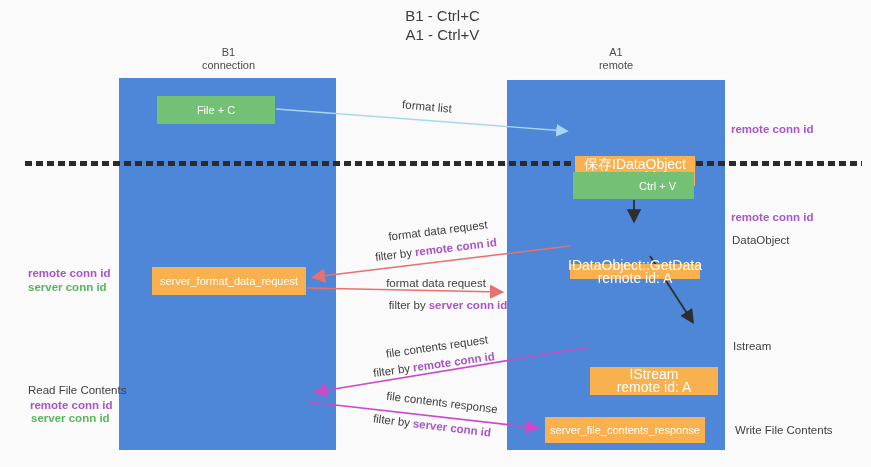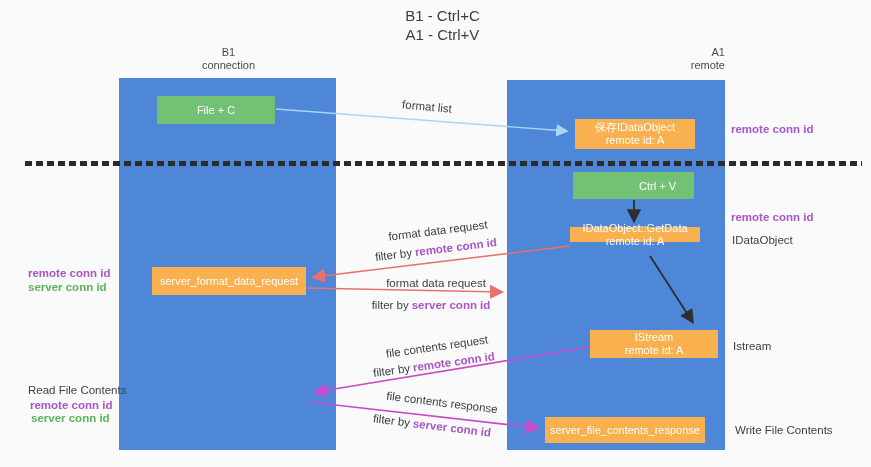--- a/index.html
+++ b/index.html
@@ -7,37 +7,37 @@
   #stage{position:relative;width:871px;height:467px;background:var(--background);overflow:hidden;}
 
   
   .title{position:absolute;left:0;right:-14px;text-align:center;font-size:15px;color:#3d3d3d;line-height:19px;}
   .title.l1{top:6px;}
   .title.l2{top:25px;}
 
   
   .lane-head{position:absolute;text-align:center;font-size:11px;color:#4a4a4a;line-height:13px;}
   .lane-head.left{left:120px;width:217px;top:46px;}
-  .lane-head.right{left:507px;width:218px;top:46px;text-align:right;}
+  .lane-head.right{left:507px;width:218px;top:46px;}
 
   
   .lane{position:absolute;background:var(--column-blue);}
   .lane.left{left:119px;top:78px;width:217px;height:372px;}
   .lane.right{left:507px;top:80px;width:218px;height:370px;}
 
   
   .dashed{position:absolute;left:25px;top:161px;width:837px;height:5px;
     background:repeating-linear-gradient(90deg,var(--dash-color) 0 7px,transparent 7px 11px);}
 
   
   .box{position:absolute;display:flex;align-items:center;justify-content:center;
     color:#fff;font-size:11px;text-align:center;box-sizing:border-box;}
   .box.orange{background:var(--box-orange);}
   .box.green{background:var(--box-green);}
-  .box.two{flex-direction:column;font-size:11px;line-height:13px;}
+  .box.two{flex-direction:column;font-size:14px;line-height:13px;margin-top:37px;}
 
   #ctrl-c{left:157px;top:96px;width:118px;height:28px;}
   #save-ido{left:575px;top:119px;width:120px;height:30px;}
   #ctrl-v{left:573px;top:172px;width:121px;height:27px;padding-left:48px;}
   #getdata{left:570px;top:227px;width:130px;height:15px;}
   #fmt-req{left:152px;top:267px;width:154px;height:28px;}
   #fmt-resp{left:510px;top:280px;width:155px;height:27px;}
   #istream-box{left:590px;top:330px;width:128px;height:28px;}
   #file-req{left:150px;top:383px;width:158px;height:28px;}
   #file-resp{left:545px;top:417px;width:160px;height:26px;}
@@ -145,37 +145,37 @@
   </div>
 
   <div class="lbl rot-p5" style="left:427px;top:107px;">format list</div>
 
   <div class="lbl rot-n7" style="left:438px;top:231px;">format data request</div>
   <div class="lbl rot-n7 filter-line" style="left:436px;top:250px;">
     <span>filter by</span><span class="bold-purple">remote conn id</span>
   </div>
 
   <div class="lbl ctr" style="left:436px;top:283px;">format data request</div>
-  <div class="lbl ctr filter-line" style="left:431px;top:305px;text-align:center;">
+  <div class="lbl ctr filter-line" style="left:448px;top:305px;text-align:center;">
     <span>filter by</span><span class="bold-purple">server conn id</span>
   </div>
 
   <div class="lbl rot-n8" style="left:437px;top:347px;">file contents request</div>
   <div class="lbl rot-n8 filter-line" style="left:434px;top:365px;">
     <span>filter by</span><span class="bold-purple">remote conn id</span>
   </div>
 
   <div class="lbl rot-p7" style="left:442px;top:403px;">file contents response</div>
   <div class="lbl rot-p7 filter-line" style="left:432px;top:426px;">
     <span>filter by</span><span class="bold-purple">server conn id</span>
   </div>
 
   <div class="lbl bold-purple" style="left:731px;top:123px;">remote conn id</div>
   <div class="lbl bold-purple" style="left:731px;top:211px;">remote conn id</div>
-  <div class="lbl" style="left:732px;top:234px;">IDataObject</div>
+  <div class="lbl" style="left:732px;top:234px;">DataObject</div>
   <div class="lbl" style="left:733px;top:340px;">Istream</div>
   <div class="lbl" style="left:735px;top:424px;">Write File Contents</div>
 
   <div class="lbl bold-purple" style="left:28px;top:267px;">remote conn id</div>
   <div class="lbl bold-green" style="left:28px;top:281px;">server conn id</div>
   <div class="lbl" style="left:28px;top:384px;">Read File Contents</div>
   <div class="lbl bold-purple" style="left:30px;top:399px;">remote conn id</div>
   <div class="lbl bold-green" style="left:31px;top:412px;">server conn id</div>
 
 </div>

